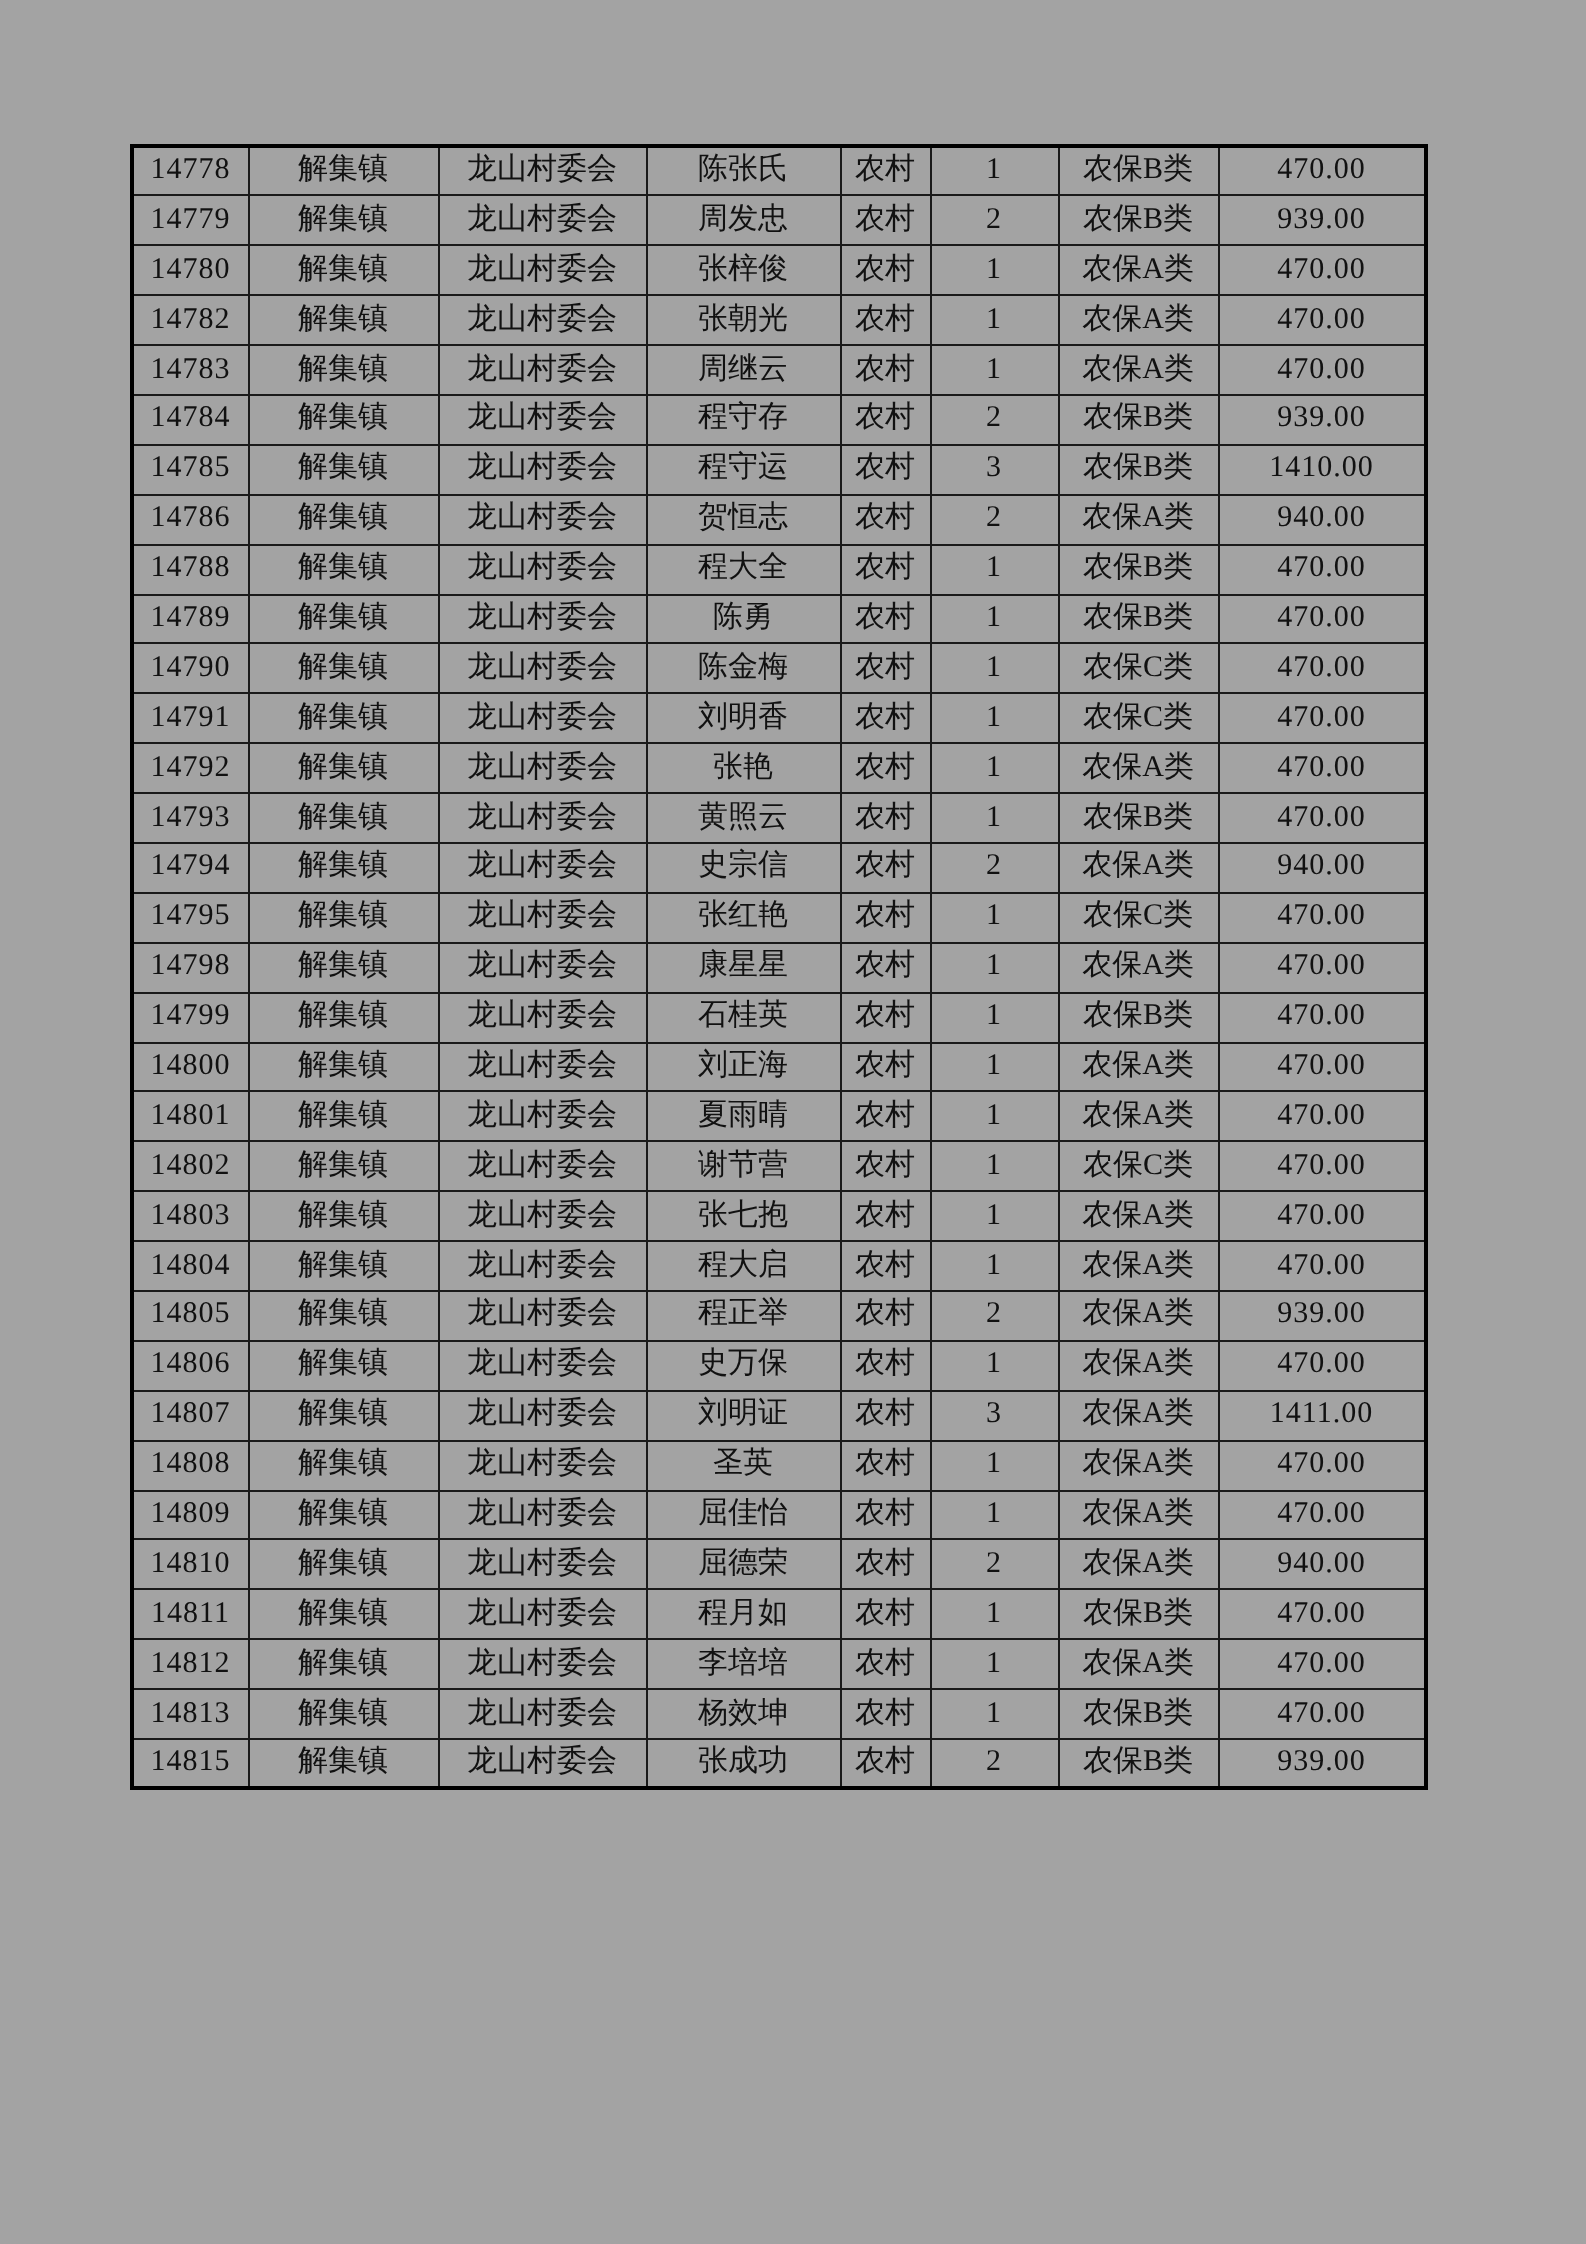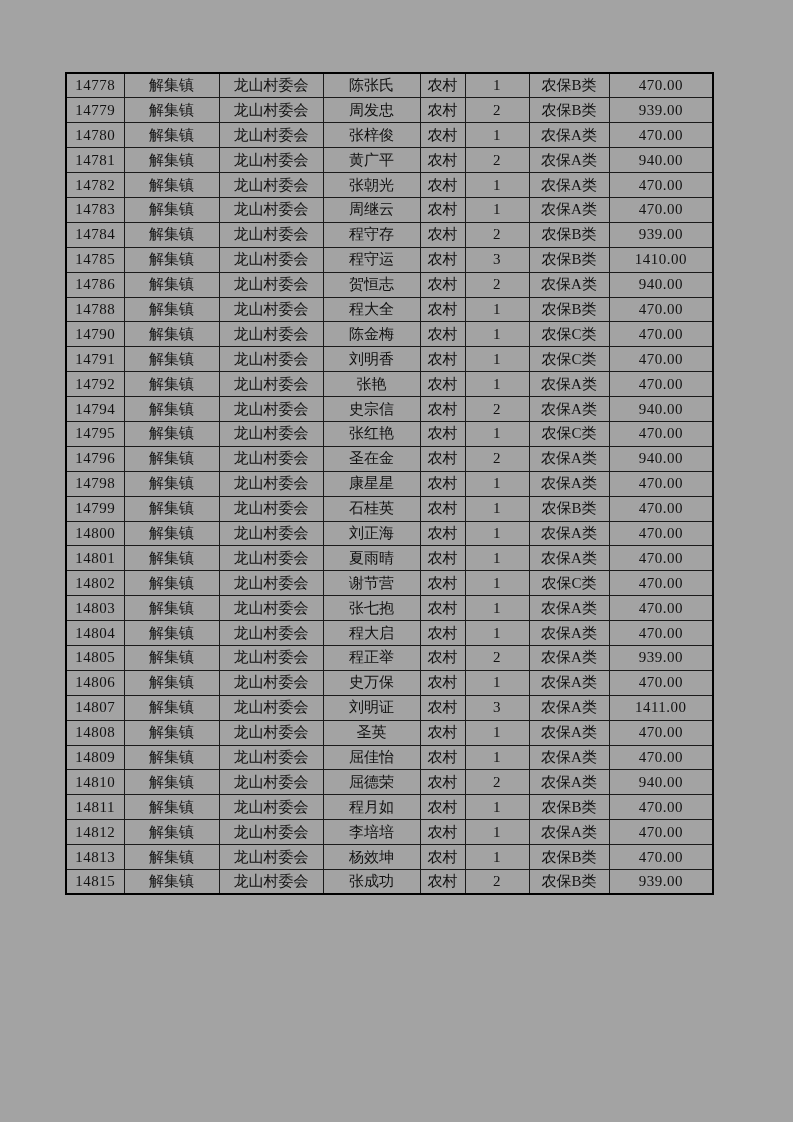--- a/index.html
+++ b/index.html
@@ -91,148 +91,148 @@
     <td class="num">14780</td>
     <td>解集镇</td>
     <td>龙山村委会</td>
     <td>张梓俊</td>
     <td>农村</td>
     <td class="num">1</td>
     <td>农保A类</td>
     <td class="num">470.00</td>
   </tr>
           <tr>
-    <td class="num">14781</td>
-    <td>解集镇</td>
-    <td>龙山村委会</td>
-    <td>黄广平</td>
+    <td class="num">14782</td>
+    <td>解集镇</td>
+    <td>龙山村委会</td>
+    <td>张朝光</td>
+    <td>农村</td>
+    <td class="num">1</td>
+    <td>农保A类</td>
+    <td class="num">470.00</td>
+  </tr>
+          <tr>
+    <td class="num">14783</td>
+    <td>解集镇</td>
+    <td>龙山村委会</td>
+    <td>周继云</td>
+    <td>农村</td>
+    <td class="num">1</td>
+    <td>农保A类</td>
+    <td class="num">470.00</td>
+  </tr>
+          <tr>
+    <td class="num">14784</td>
+    <td>解集镇</td>
+    <td>龙山村委会</td>
+    <td>程守存</td>
+    <td>农村</td>
+    <td class="num">2</td>
+    <td>农保B类</td>
+    <td class="num">939.00</td>
+  </tr>
+          <tr>
+    <td class="num">14785</td>
+    <td>解集镇</td>
+    <td>龙山村委会</td>
+    <td>程守运</td>
+    <td>农村</td>
+    <td class="num">3</td>
+    <td>农保B类</td>
+    <td class="num">1410.00</td>
+  </tr>
+          <tr>
+    <td class="num">14786</td>
+    <td>解集镇</td>
+    <td>龙山村委会</td>
+    <td>贺恒志</td>
     <td>农村</td>
     <td class="num">2</td>
     <td>农保A类</td>
     <td class="num">940.00</td>
   </tr>
           <tr>
-    <td class="num">14782</td>
-    <td>解集镇</td>
-    <td>龙山村委会</td>
-    <td>张朝光</td>
-    <td>农村</td>
-    <td class="num">1</td>
-    <td>农保A类</td>
-    <td class="num">470.00</td>
-  </tr>
-          <tr>
-    <td class="num">14783</td>
-    <td>解集镇</td>
-    <td>龙山村委会</td>
-    <td>周继云</td>
-    <td>农村</td>
-    <td class="num">1</td>
-    <td>农保A类</td>
-    <td class="num">470.00</td>
-  </tr>
-          <tr>
-    <td class="num">14784</td>
-    <td>解集镇</td>
-    <td>龙山村委会</td>
-    <td>程守存</td>
-    <td>农村</td>
-    <td class="num">2</td>
-    <td>农保B类</td>
-    <td class="num">939.00</td>
-  </tr>
-          <tr>
-    <td class="num">14785</td>
-    <td>解集镇</td>
-    <td>龙山村委会</td>
-    <td>程守运</td>
-    <td>农村</td>
-    <td class="num">3</td>
-    <td>农保B类</td>
-    <td class="num">1410.00</td>
-  </tr>
-          <tr>
-    <td class="num">14786</td>
-    <td>解集镇</td>
-    <td>龙山村委会</td>
-    <td>贺恒志</td>
+    <td class="num">14788</td>
+    <td>解集镇</td>
+    <td>龙山村委会</td>
+    <td>程大全</td>
+    <td>农村</td>
+    <td class="num">1</td>
+    <td>农保B类</td>
+    <td class="num">470.00</td>
+  </tr>
+          <tr>
+    <td class="num">14789</td>
+    <td>解集镇</td>
+    <td>龙山村委会</td>
+    <td>陈勇</td>
+    <td>农村</td>
+    <td class="num">1</td>
+    <td>农保B类</td>
+    <td class="num">470.00</td>
+  </tr>
+          <tr>
+    <td class="num">14790</td>
+    <td>解集镇</td>
+    <td>龙山村委会</td>
+    <td>陈金梅</td>
+    <td>农村</td>
+    <td class="num">1</td>
+    <td>农保C类</td>
+    <td class="num">470.00</td>
+  </tr>
+          <tr>
+    <td class="num">14791</td>
+    <td>解集镇</td>
+    <td>龙山村委会</td>
+    <td>刘明香</td>
+    <td>农村</td>
+    <td class="num">1</td>
+    <td>农保C类</td>
+    <td class="num">470.00</td>
+  </tr>
+          <tr>
+    <td class="num">14792</td>
+    <td>解集镇</td>
+    <td>龙山村委会</td>
+    <td>张艳</td>
+    <td>农村</td>
+    <td class="num">1</td>
+    <td>农保A类</td>
+    <td class="num">470.00</td>
+  </tr>
+          <tr>
+    <td class="num">14793</td>
+    <td>解集镇</td>
+    <td>龙山村委会</td>
+    <td>黄照云</td>
+    <td>农村</td>
+    <td class="num">1</td>
+    <td>农保B类</td>
+    <td class="num">470.00</td>
+  </tr>
+          <tr>
+    <td class="num">14794</td>
+    <td>解集镇</td>
+    <td>龙山村委会</td>
+    <td>史宗信</td>
     <td>农村</td>
     <td class="num">2</td>
     <td>农保A类</td>
     <td class="num">940.00</td>
   </tr>
           <tr>
-    <td class="num">14788</td>
-    <td>解集镇</td>
-    <td>龙山村委会</td>
-    <td>程大全</td>
-    <td>农村</td>
-    <td class="num">1</td>
-    <td>农保B类</td>
-    <td class="num">470.00</td>
-  </tr>
-          <tr>
-    <td class="num">14790</td>
-    <td>解集镇</td>
-    <td>龙山村委会</td>
-    <td>陈金梅</td>
+    <td class="num">14795</td>
+    <td>解集镇</td>
+    <td>龙山村委会</td>
+    <td>张红艳</td>
     <td>农村</td>
     <td class="num">1</td>
     <td>农保C类</td>
     <td class="num">470.00</td>
-  </tr>
-          <tr>
-    <td class="num">14791</td>
-    <td>解集镇</td>
-    <td>龙山村委会</td>
-    <td>刘明香</td>
-    <td>农村</td>
-    <td class="num">1</td>
-    <td>农保C类</td>
-    <td class="num">470.00</td>
-  </tr>
-          <tr>
-    <td class="num">14792</td>
-    <td>解集镇</td>
-    <td>龙山村委会</td>
-    <td>张艳</td>
-    <td>农村</td>
-    <td class="num">1</td>
-    <td>农保A类</td>
-    <td class="num">470.00</td>
-  </tr>
-          <tr>
-    <td class="num">14794</td>
-    <td>解集镇</td>
-    <td>龙山村委会</td>
-    <td>史宗信</td>
-    <td>农村</td>
-    <td class="num">2</td>
-    <td>农保A类</td>
-    <td class="num">940.00</td>
-  </tr>
-          <tr>
-    <td class="num">14795</td>
-    <td>解集镇</td>
-    <td>龙山村委会</td>
-    <td>张红艳</td>
-    <td>农村</td>
-    <td class="num">1</td>
-    <td>农保C类</td>
-    <td class="num">470.00</td>
-  </tr>
-          <tr>
-    <td class="num">14796</td>
-    <td>解集镇</td>
-    <td>龙山村委会</td>
-    <td>圣在金</td>
-    <td>农村</td>
-    <td class="num">2</td>
-    <td>农保A类</td>
-    <td class="num">940.00</td>
   </tr>
           <tr>
     <td class="num">14798</td>
     <td>解集镇</td>
     <td>龙山村委会</td>
     <td>康星星</td>
     <td>农村</td>
     <td class="num">1</td>
     <td>农保A类</td>
     <td class="num">470.00</td>

